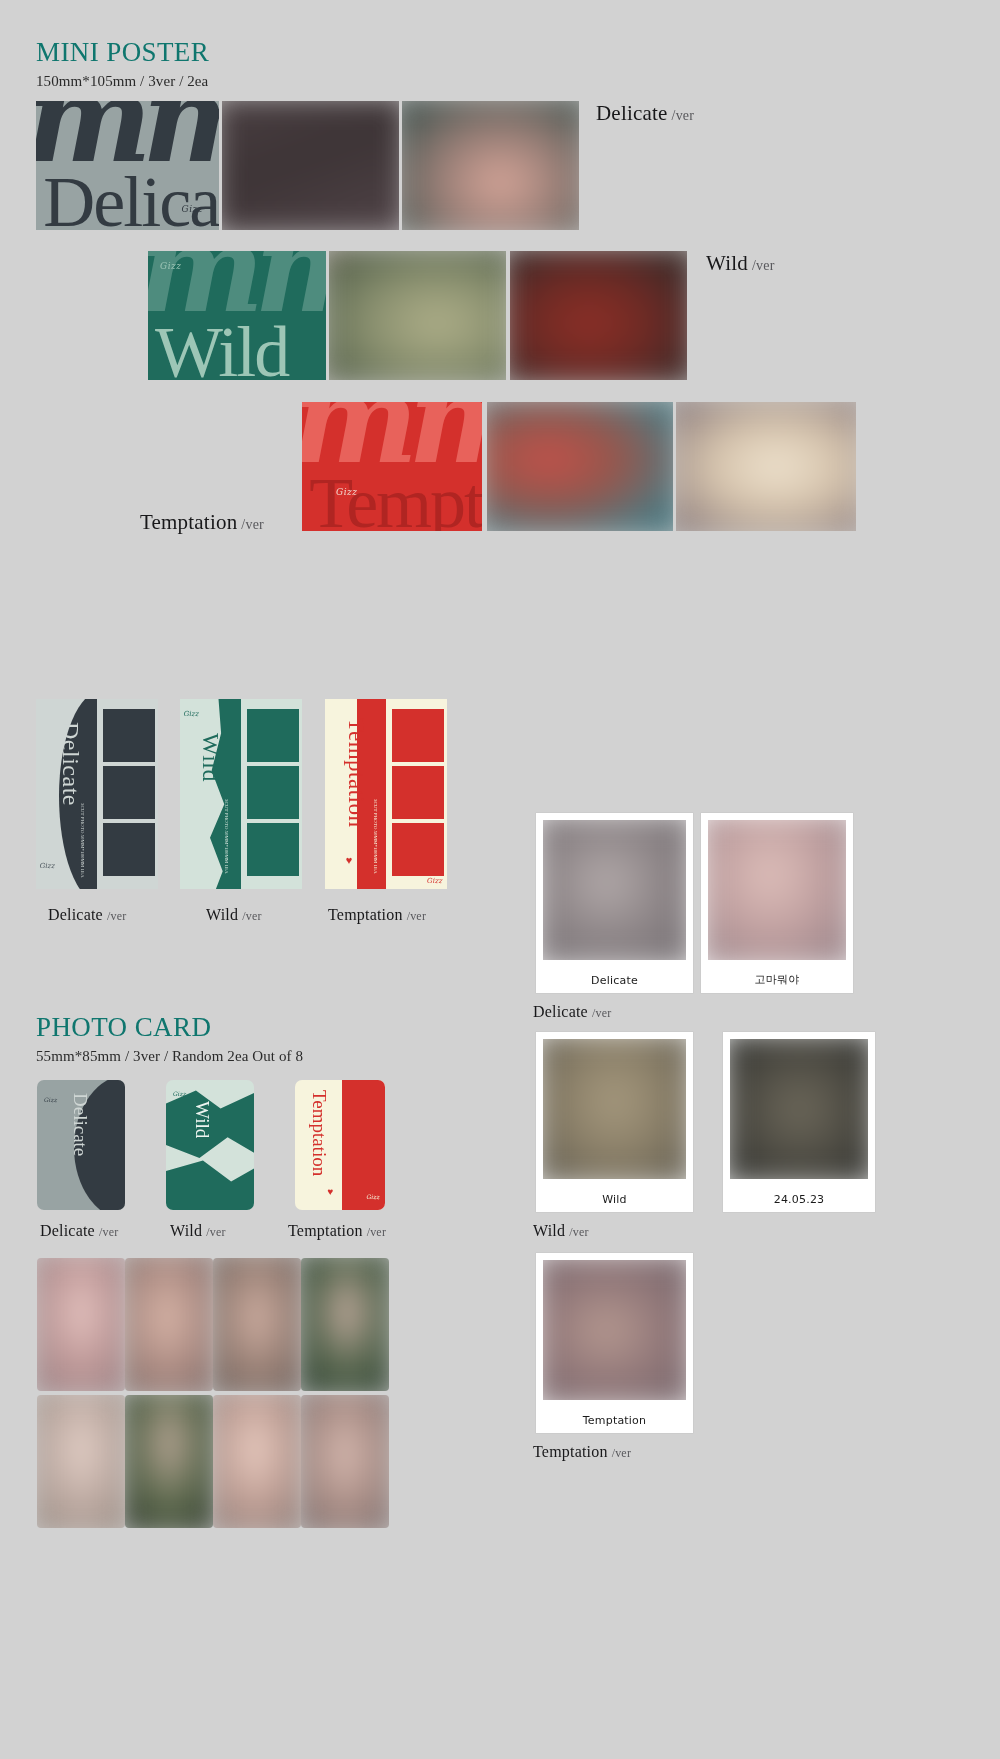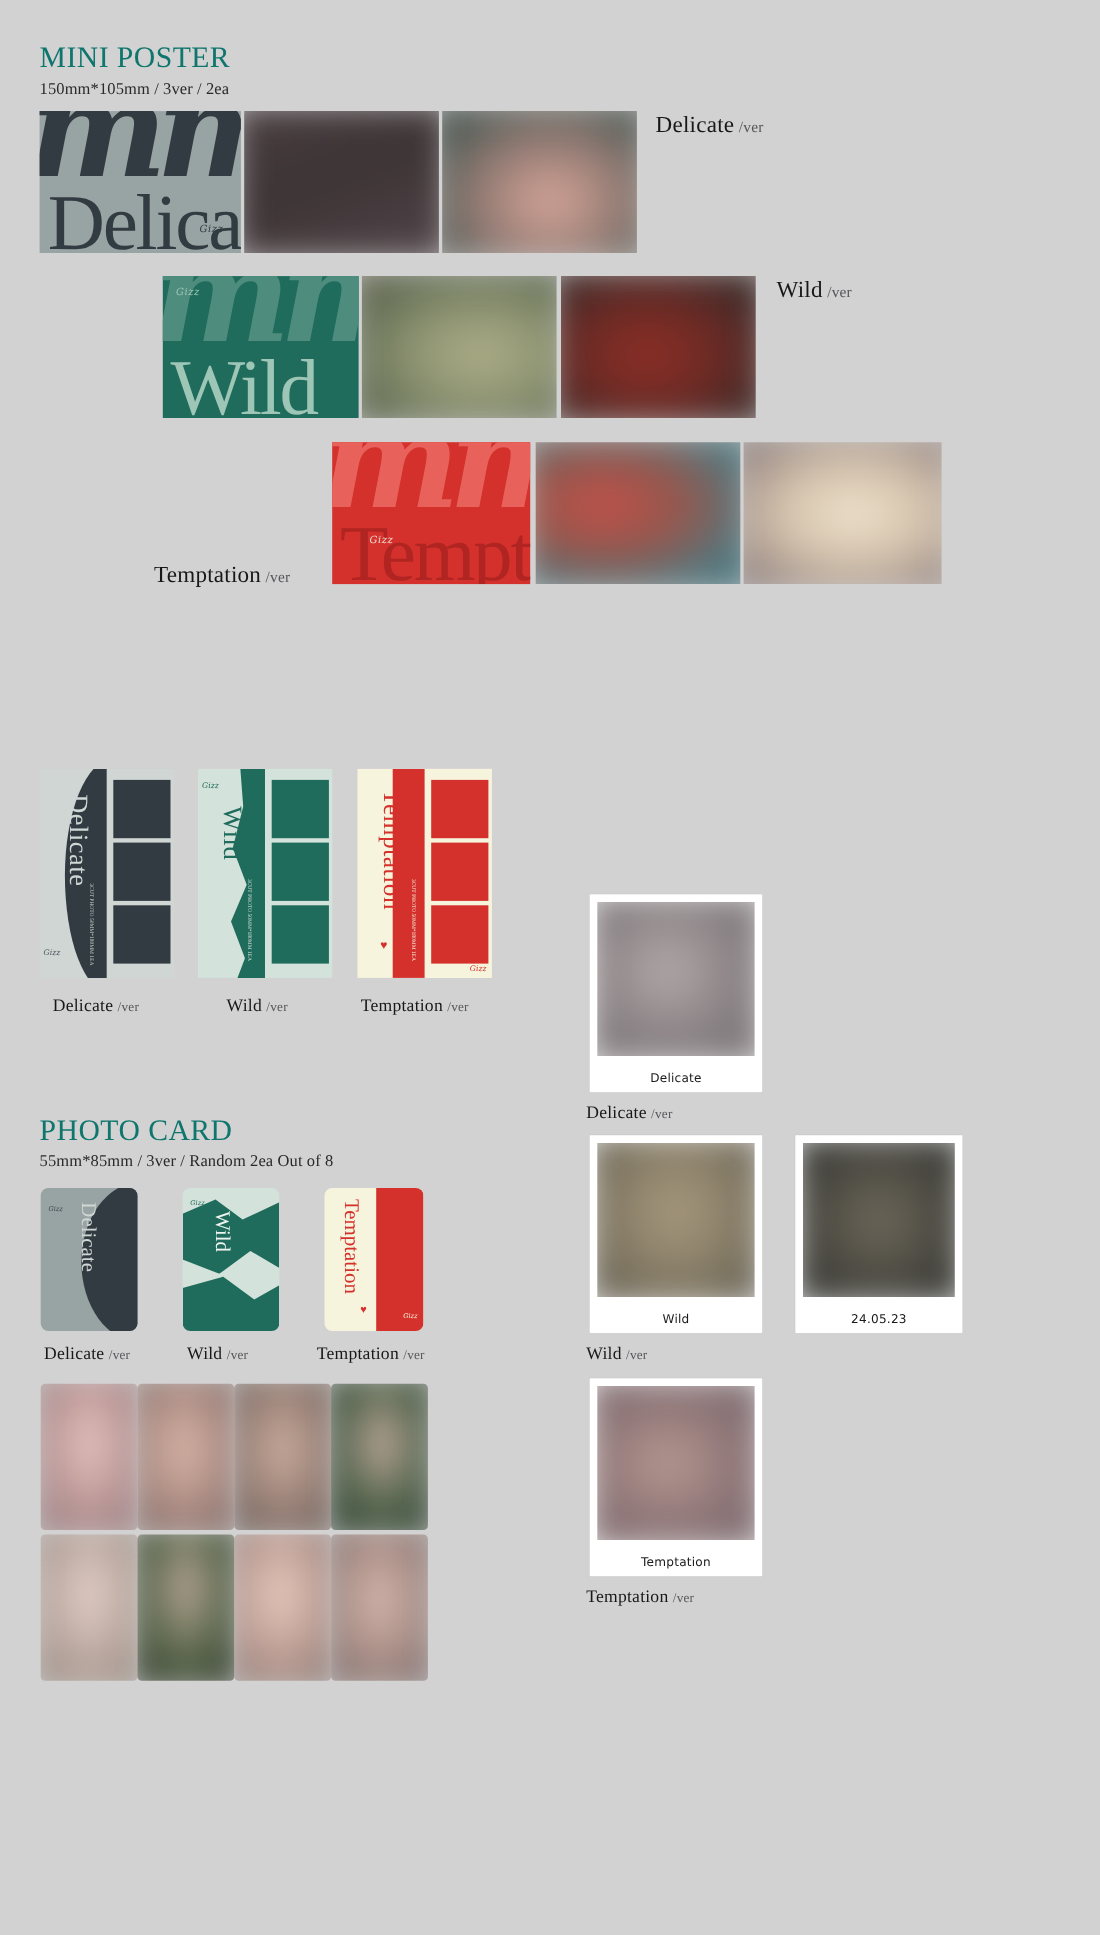--- a/index.html
+++ b/index.html
@@ -219,20 +219,26 @@
     <span class="small">/ver</span>
   </div>
 
 
   <div class="pol" style="left:536px;top:813px;width:157px;height:180px;">
     <div class="img" style="height:140px;">
       <div class="blur" style="background:radial-gradient(ellipse at 45% 45%,#b4abab 0%,#8e8688 45%,#6f6a6e 100%);"></div>
     </div>
     <div class="cap hand">Delicate</div>
   </div>
+  <div class="pol" style="left:701px;top:813px;width:152px;height:180px;">
+    <div class="img" style="height:140px;">
+      <div class="blur" style="background:radial-gradient(ellipse at 45% 40%,#dfc0bb 0%,#c0a0a0 45%,#8d7b82 100%);"></div>
+    </div>
+    <div class="cap hand">고마뭐야</div>
+  </div>
   <div class="verlab sm" style="left:533px;top:1003px;">
     <span class="big">Delicate</span>
     <span class="small">/ver</span>
   </div>
 
   <div class="pol" style="left:536px;top:1032px;width:157px;height:180px;">
     <div class="img" style="height:140px;">
       <div class="blur" style="background:radial-gradient(ellipse at 50% 45%,#a79a7f 0%,#8a7f68 45%,#59564c 100%);"></div>
     </div>
     <div class="cap hand">Wild</div>

